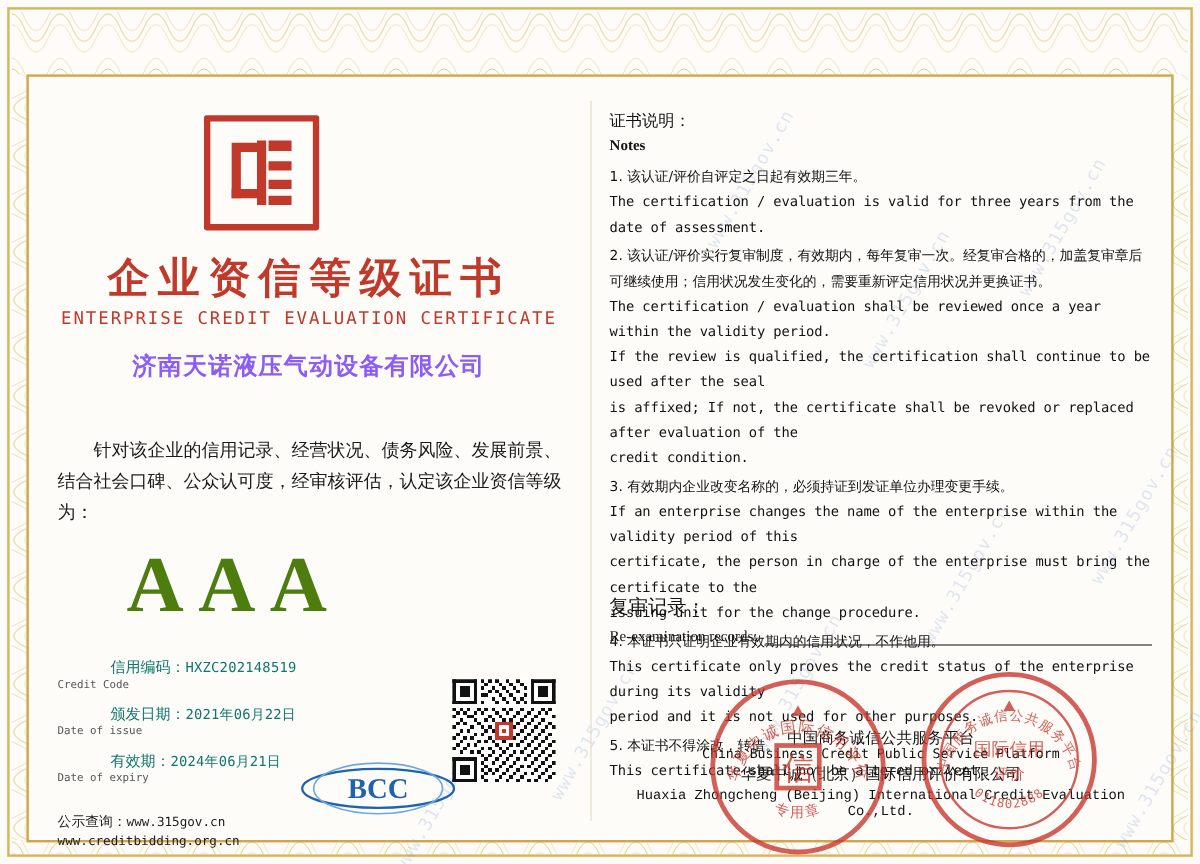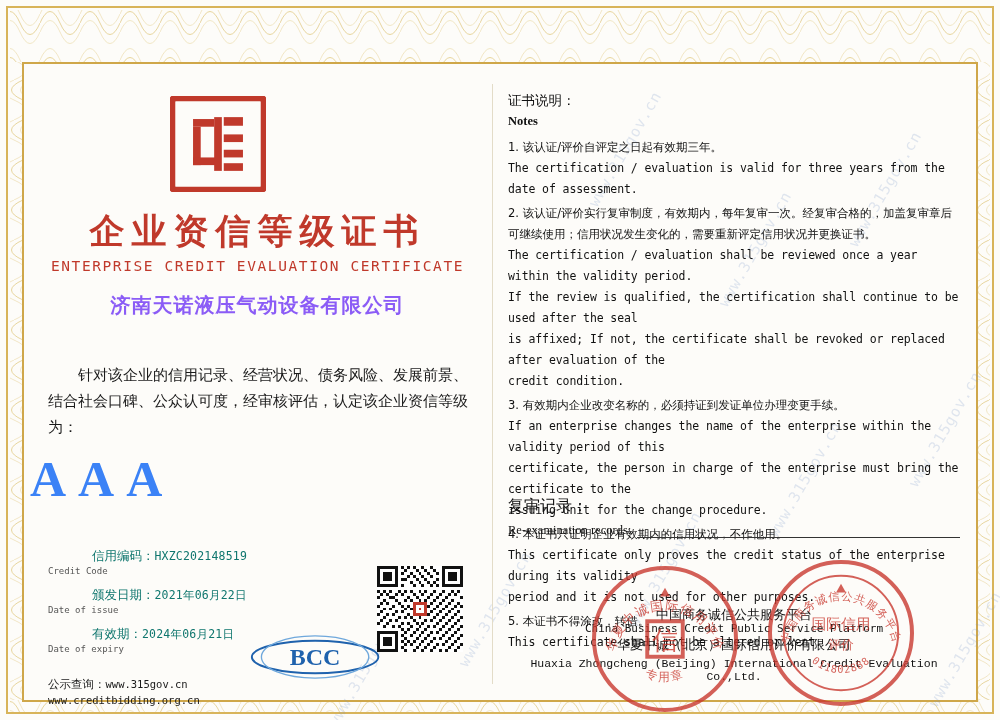--- a/index.html
+++ b/index.html
@@ -105,25 +105,25 @@
     line-height: 26px;
     color: #1a1a1a;
     font-family: "DejaVu Sans", sans-serif;
   }
   .body-text .indent { display: inline-block; width: 30px; }
   .grade {
     position: absolute;
     left: 0;
     top: 370px;
     width: 330px;
-    text-align: left;
-    font-size: 50px;
+    text-align: center;
+    font-size: 66px;
     font-weight: bold;
     letter-spacing: 12px;
-    color: #3b82f6;
+    color: #4d7c0f;
     font-family: "Liberation Serif", serif;
   }
 
   
   .meta {
     position: absolute;
     left: 18px;
     top: 468px;
     width: 220px;
     color: #222;

